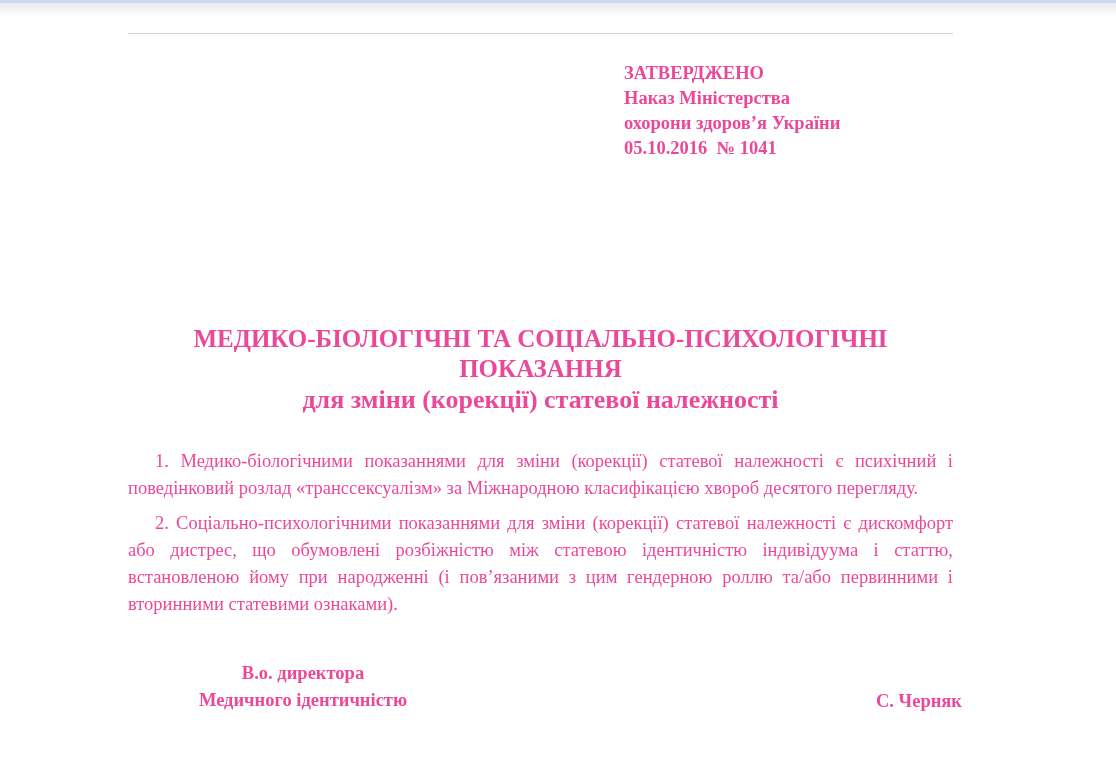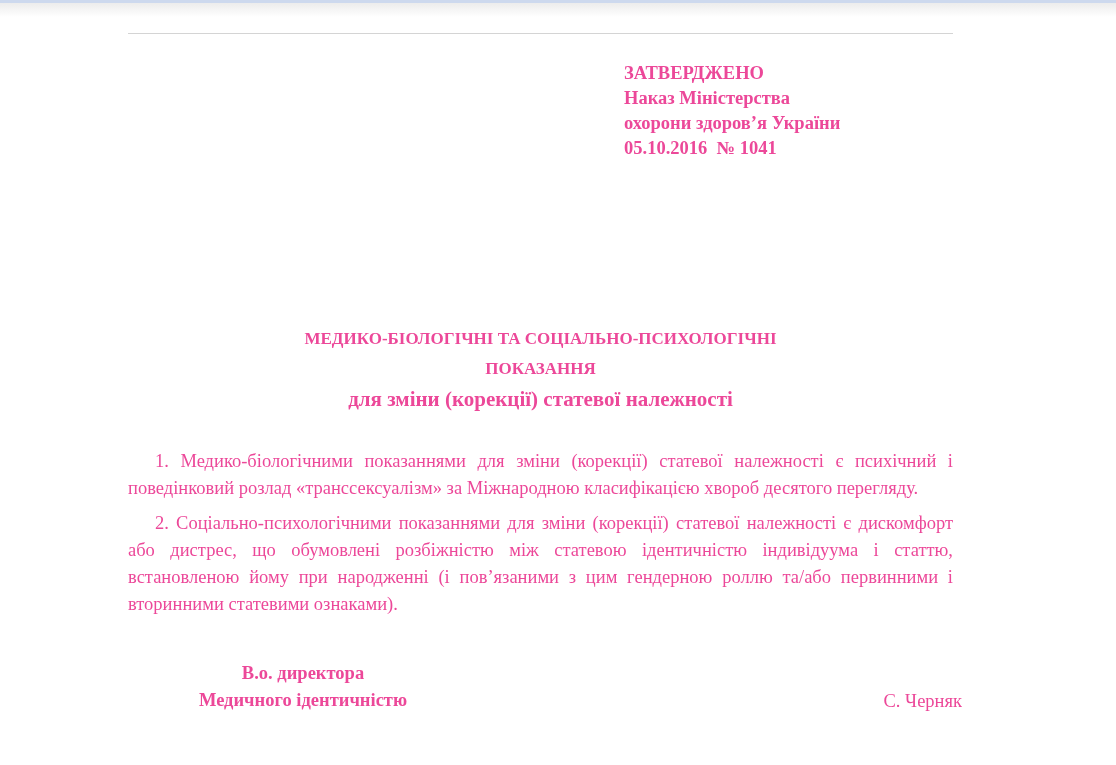--- a/index.html
+++ b/index.html
@@ -45,22 +45,22 @@
   .stamp-approved   { top: 61px; }
   .stamp-registered { top: 192px; }
 
   .title-block {
     position: absolute;
     left: 128px; top: 324px;
     width: 825px;
     text-align: center;
     font-weight: bold;
   }
-  .title-line    { font-size: 17px; line-height: 30px; }
-  .subtitle-line { font-size: 21px; line-height: 31px; }
+  .title-line    { font-size: 25px; line-height: 30px; }
+  .subtitle-line { font-size: 26px; line-height: 31px; }
 
   .body-text {
     position: absolute;
     left: 128px; top: 448px;
     width: 825px;
   }
   .body-text p {
     margin: 0 0 7px 0;
     font-size: 18.5px;
     line-height: 27.3px;
@@ -76,21 +76,21 @@
     font-size: 18.5px;
     font-weight: bold;
     line-height: 27px;
   }
   .sign-name {
     position: absolute;
     left: 128px; top: 688px;
     width: 834px;
     text-align: right;
     font-size: 18.5px;
-    font-weight: normal;
+    font-weight: bold;
     line-height: 27px;
   }
 </style>
 </head>
 <body>
 
 <div class="page">
 
   <div class="top-accent"></div>
   <div class="top-shadow"></div>

